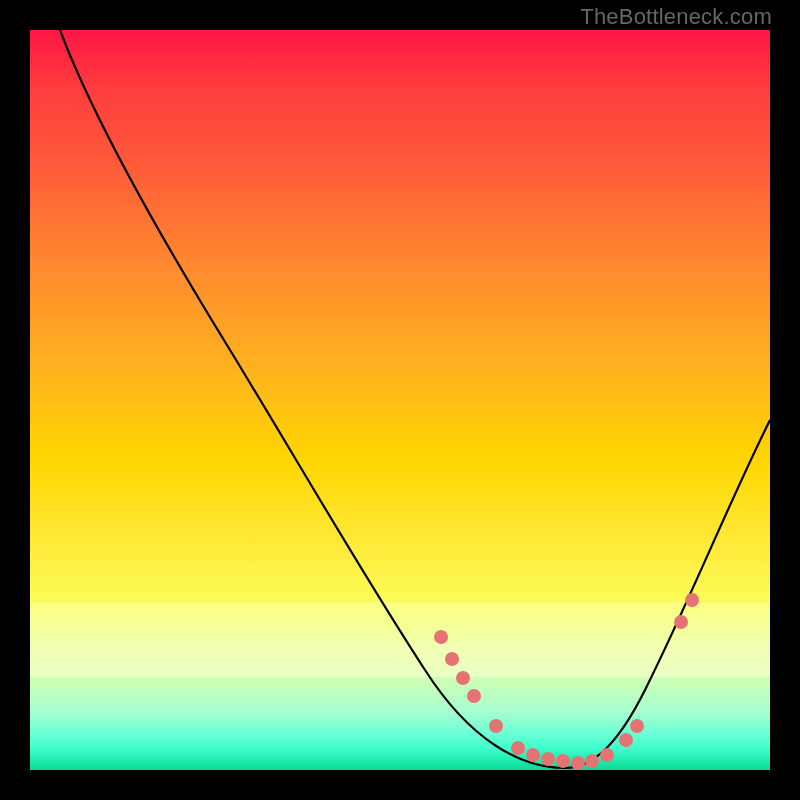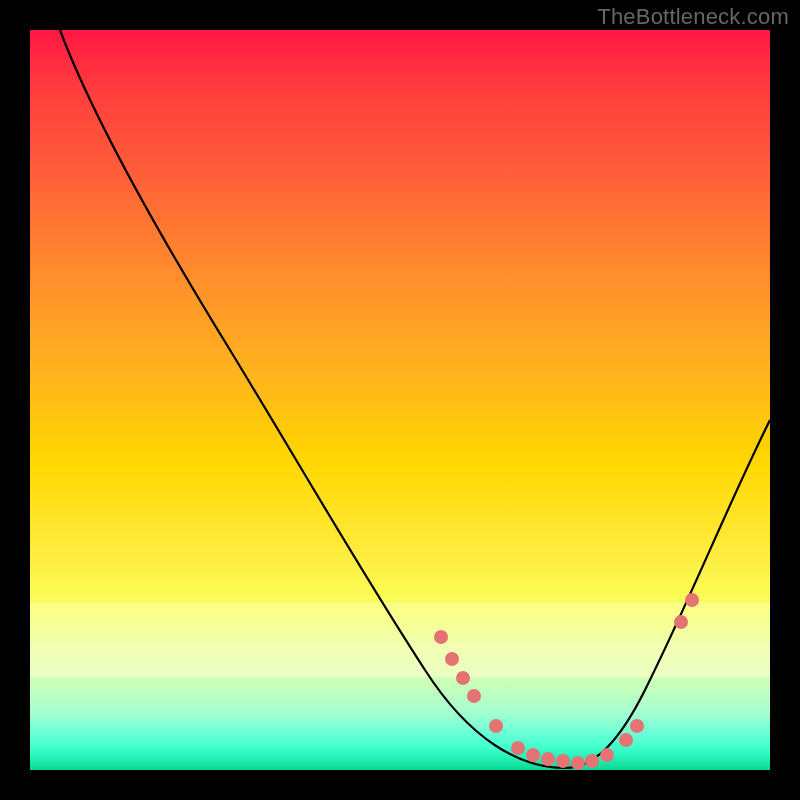--- a/index.html
+++ b/index.html
@@ -7,21 +7,21 @@
     width: 800px;
     height: 800px;
     background: #000;
     position: relative;
     font-family: Arial, sans-serif;
     overflow: hidden;
   }
   .watermark {
     position: absolute;
     top: 4px;
-    right: 11px;
+    right: 28px;
     color: #666;
     font-size: 22px;
     font-weight: normal;
     z-index: 10;
     letter-spacing: 0.2px;
   }
   .plot-area {
     position: absolute;
     left: 30px;
     top: 30px;

